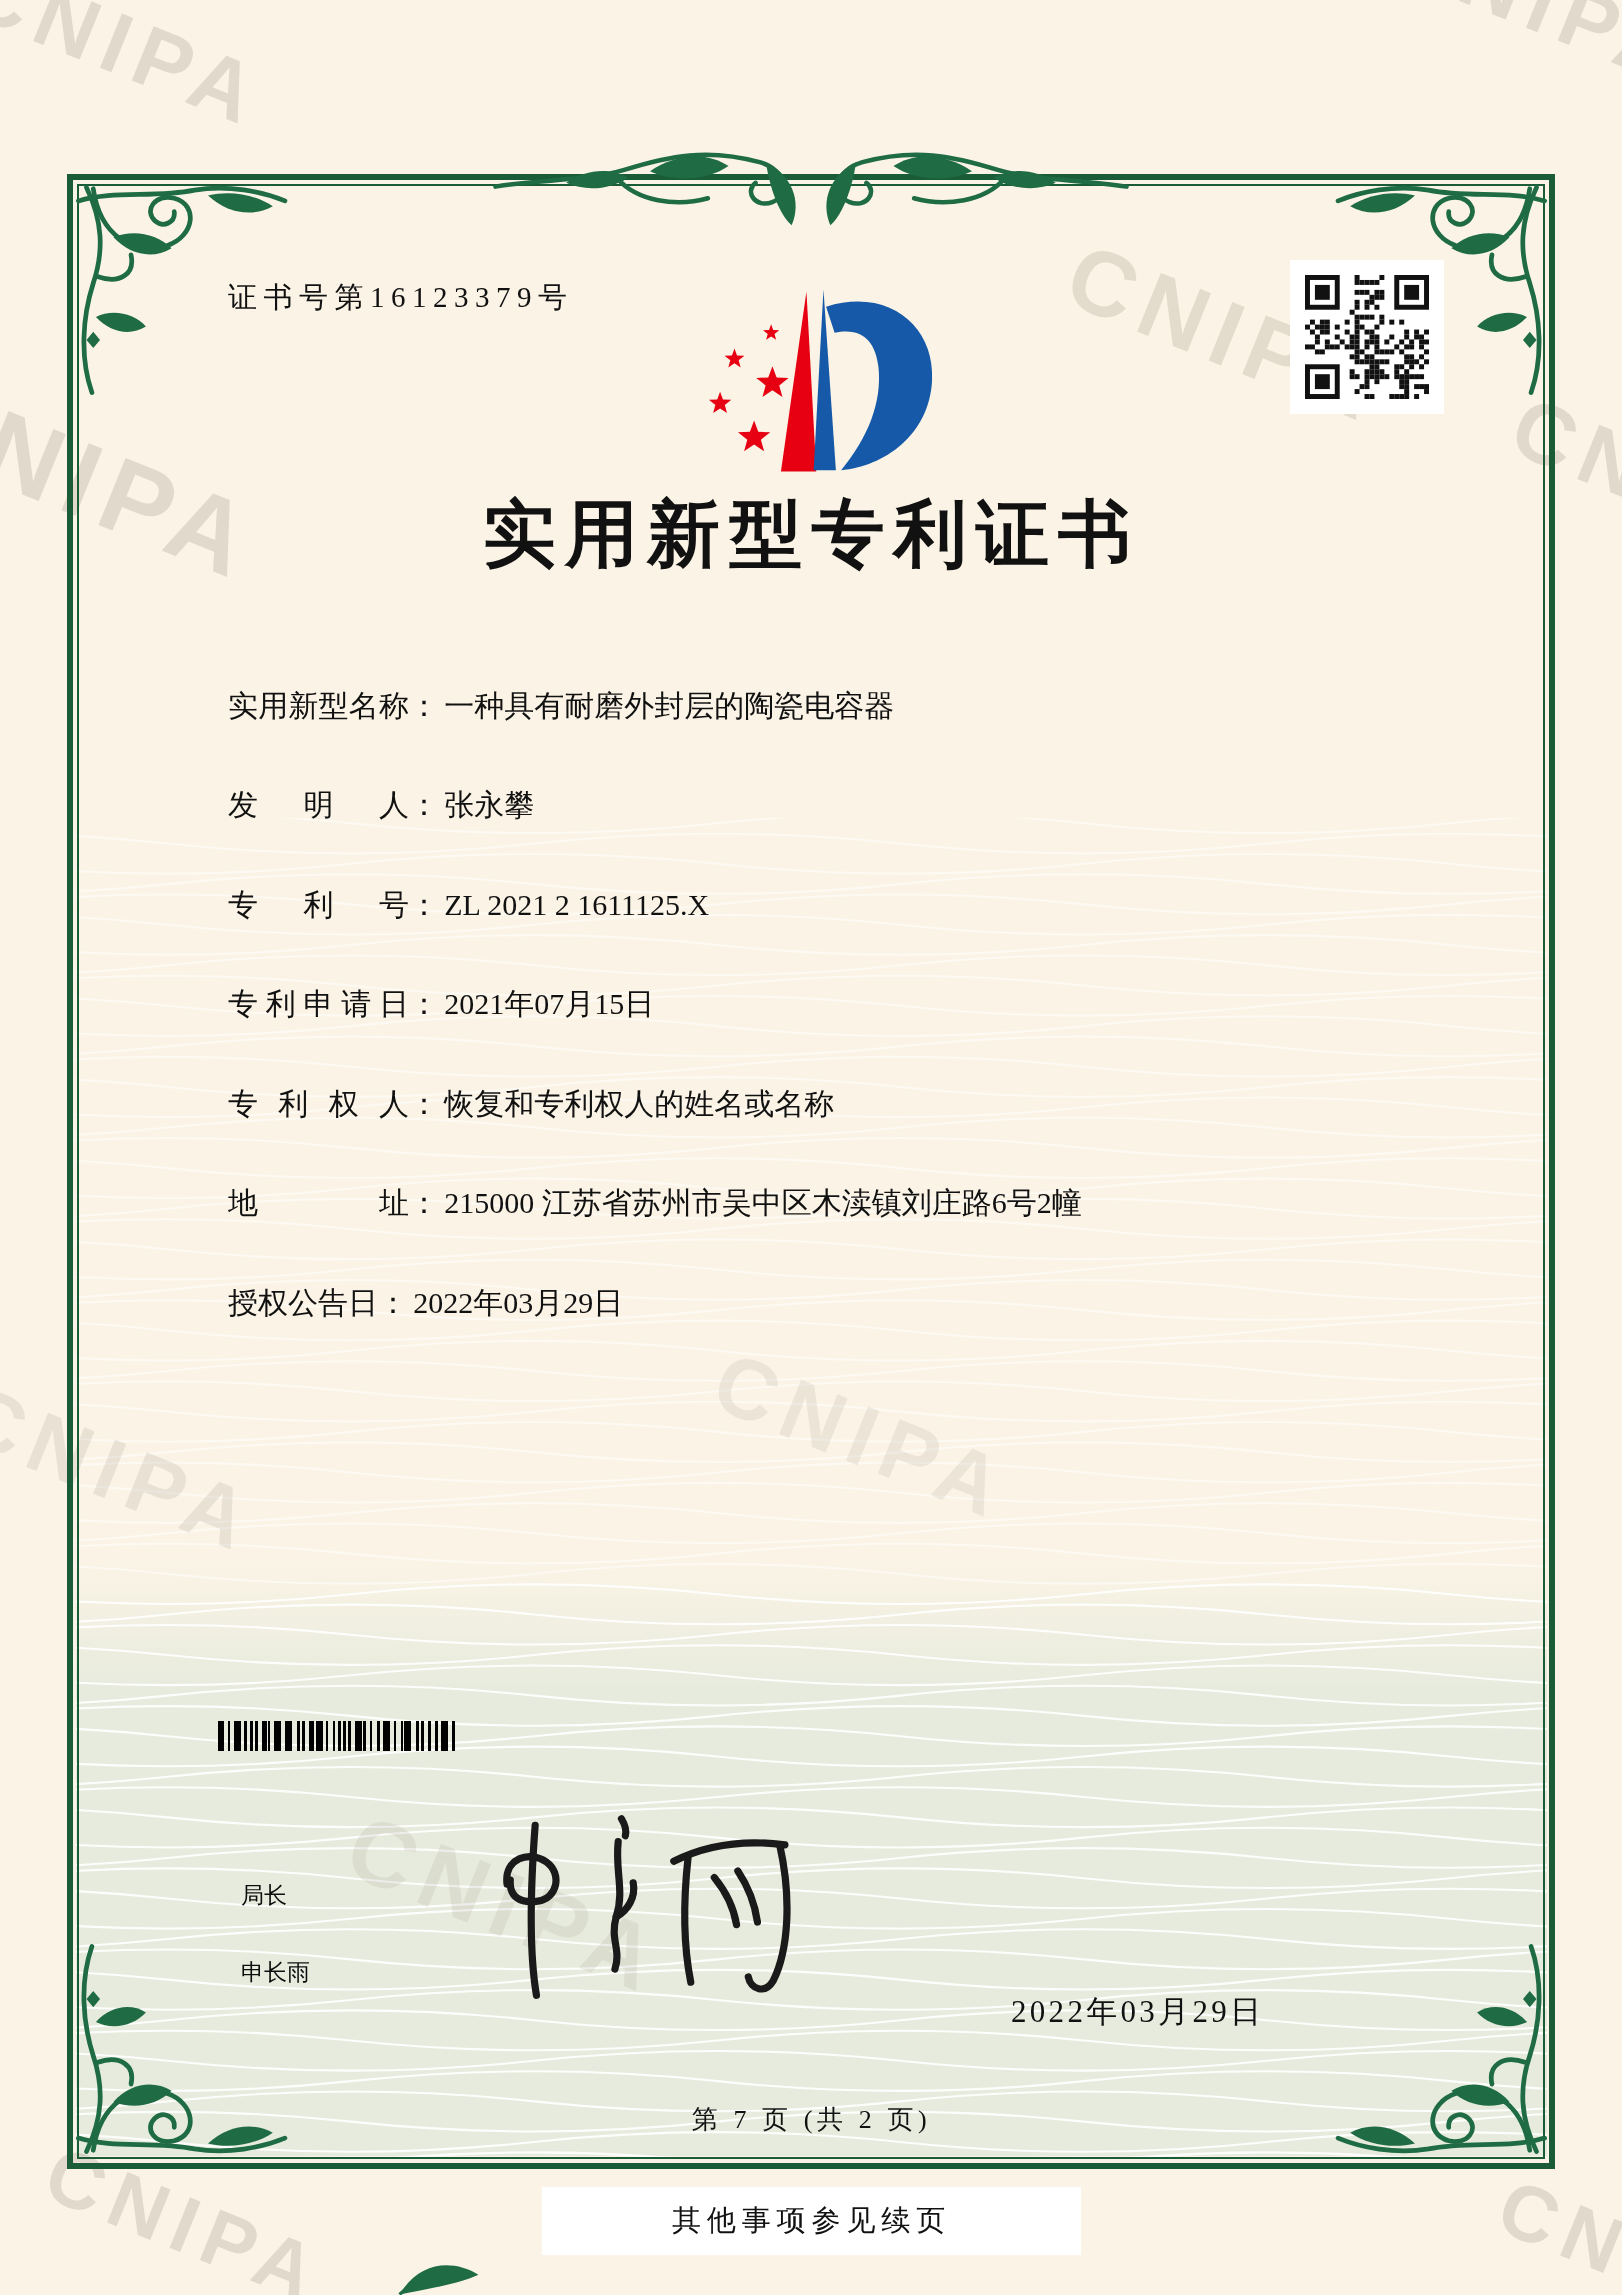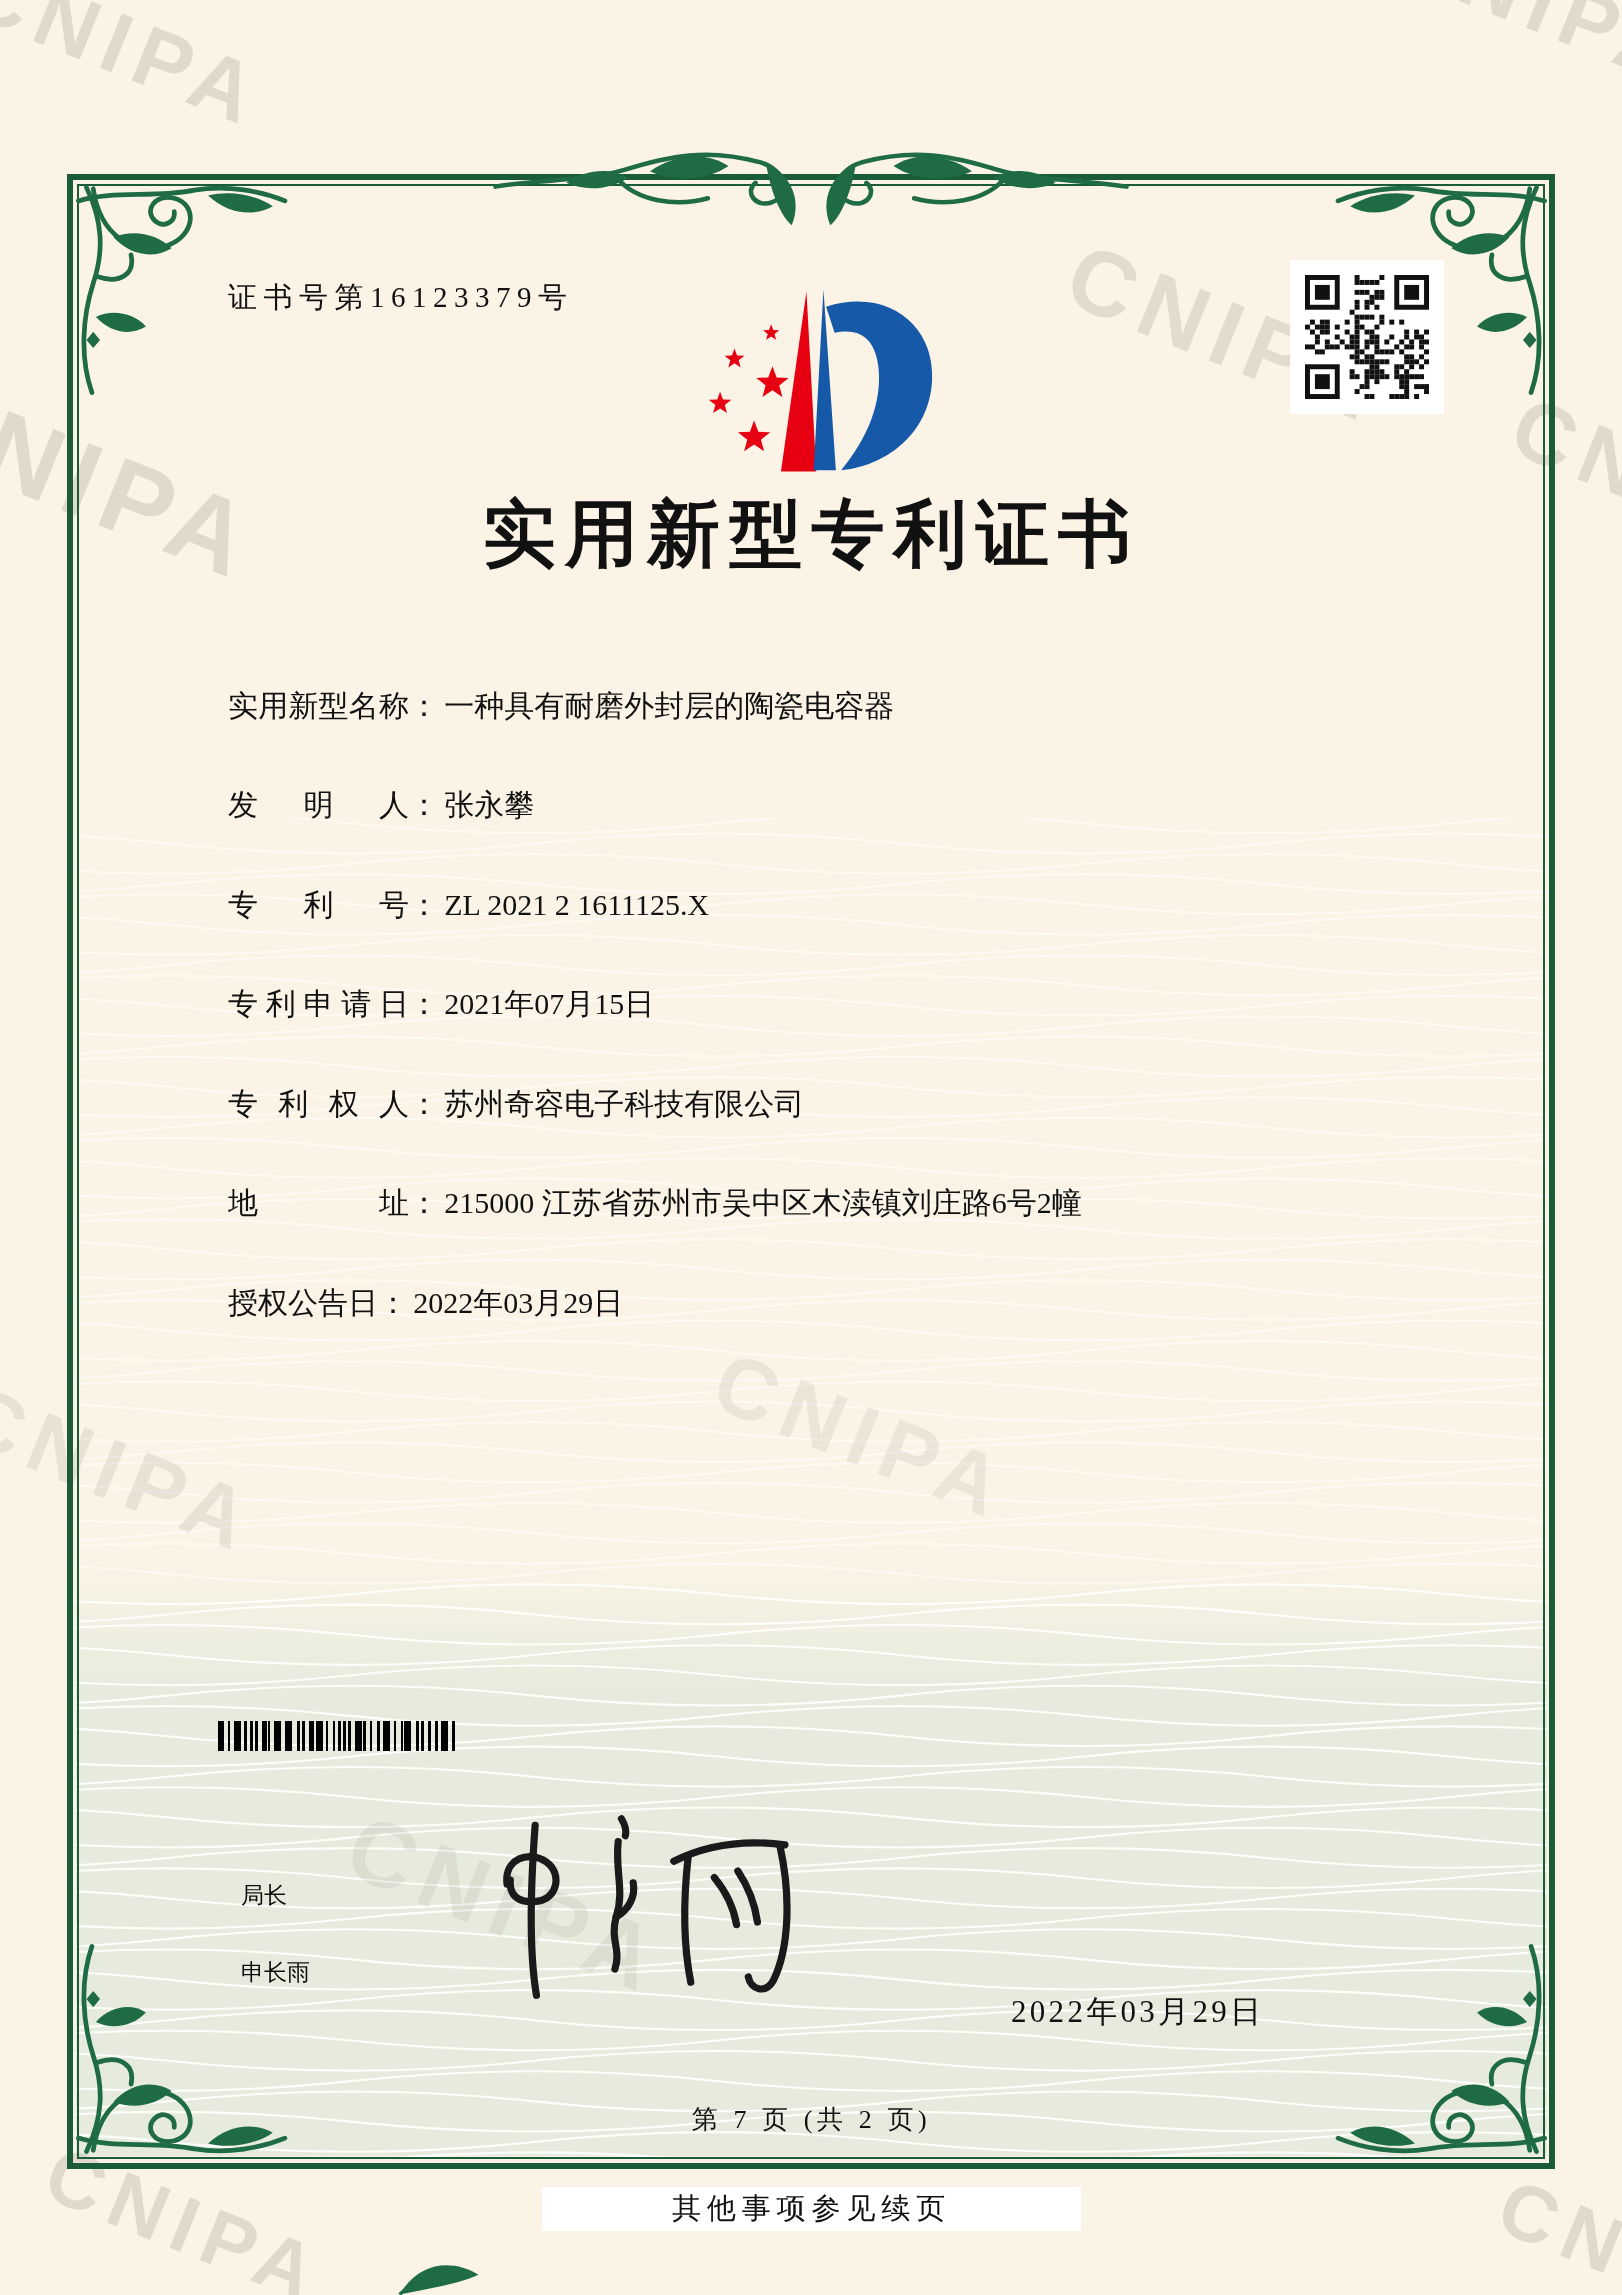--- a/index.html
+++ b/index.html
@@ -52,21 +52,21 @@
   #paras p{margin:0;text-indent:2em;}
 
   
   #barcode{left:218px;top:1721px;width:241px;height:30px;z-index:4;}
   #commissioner{left:241px;top:1857px;z-index:4;font-family:Liberation Sans, sans-serif;
     font-size:23px;line-height:77px;color:#0d0d0d;}
   #signature{left:458px;top:1799px;z-index:4;}
   #issue-date{left:1011px;top:1991px;font-size:31px;letter-spacing:3.3px;z-index:4;}
   #page-indicator{left:0;top:2102px;width:100%;text-align:center;font-size:26px;
     letter-spacing:4.6px;z-index:4;}
-  #note-strip{left:542px;top:2187px;width:539px;height:44px;background:#ffffff;z-index:4;
+  #note-strip{left:542px;top:2187px;width:539px;height:68px;background:#ffffff;z-index:4;
     display:flex;align-items:center;justify-content:center;}
   #continuation-note{font-size:29px;letter-spacing:5.9px;}
 </style>
 </head>
 <body>
 
 <div id="tint" class="abs"></div>
 <svg id="waves" class="abs" viewBox="0 0 2248 2046" preserveAspectRatio="none">
     <g id="wave-lines">
       <path d="M-140 8 q 280 -30 560 0 t 560 0 t 560 0 t 560 0 t 560 0 t 560 0" stroke="#ffffff" stroke-width="3.2" fill="none" opacity="0.5"></path>
@@ -402,21 +402,21 @@
 <div id="row-1" class="abs row">
   <span class="lbl">发 明 人</span><span class="colon">：</span><span class="val">张永攀</span>
 </div>
 <div id="row-2" class="abs row">
   <span class="lbl">专 利 号</span><span class="colon">：</span><span class="val">ZL 2021 2 1611125.X</span>
 </div>
 <div id="row-3" class="abs row">
   <span class="lbl">专利申请日</span><span class="colon">：</span><span class="val">2021年07月15日</span>
 </div>
 <div id="row-4" class="abs row">
-  <span class="lbl">专 利 权 人</span><span class="colon">：</span><span class="val">苏州奇容电子科技有限公司</span>
+  <span class="lbl">专 利 权 人</span><span class="colon">：</span><span class="val">恢复和专利权人的姓名或名称</span>
 </div>
 <div id="row-5" class="abs row">
   <span class="lbl">地 址</span><span class="colon">：</span><span class="val">215000 江苏省苏州市吴中区木渎镇刘庄路6号2幢</span>
 </div>
 
 <div id="row-grant" class="abs row">
   <span>
     <span>授权公告日</span><span>：</span><span class="val">2022年03月29日</span>
   </span>
 </div>

